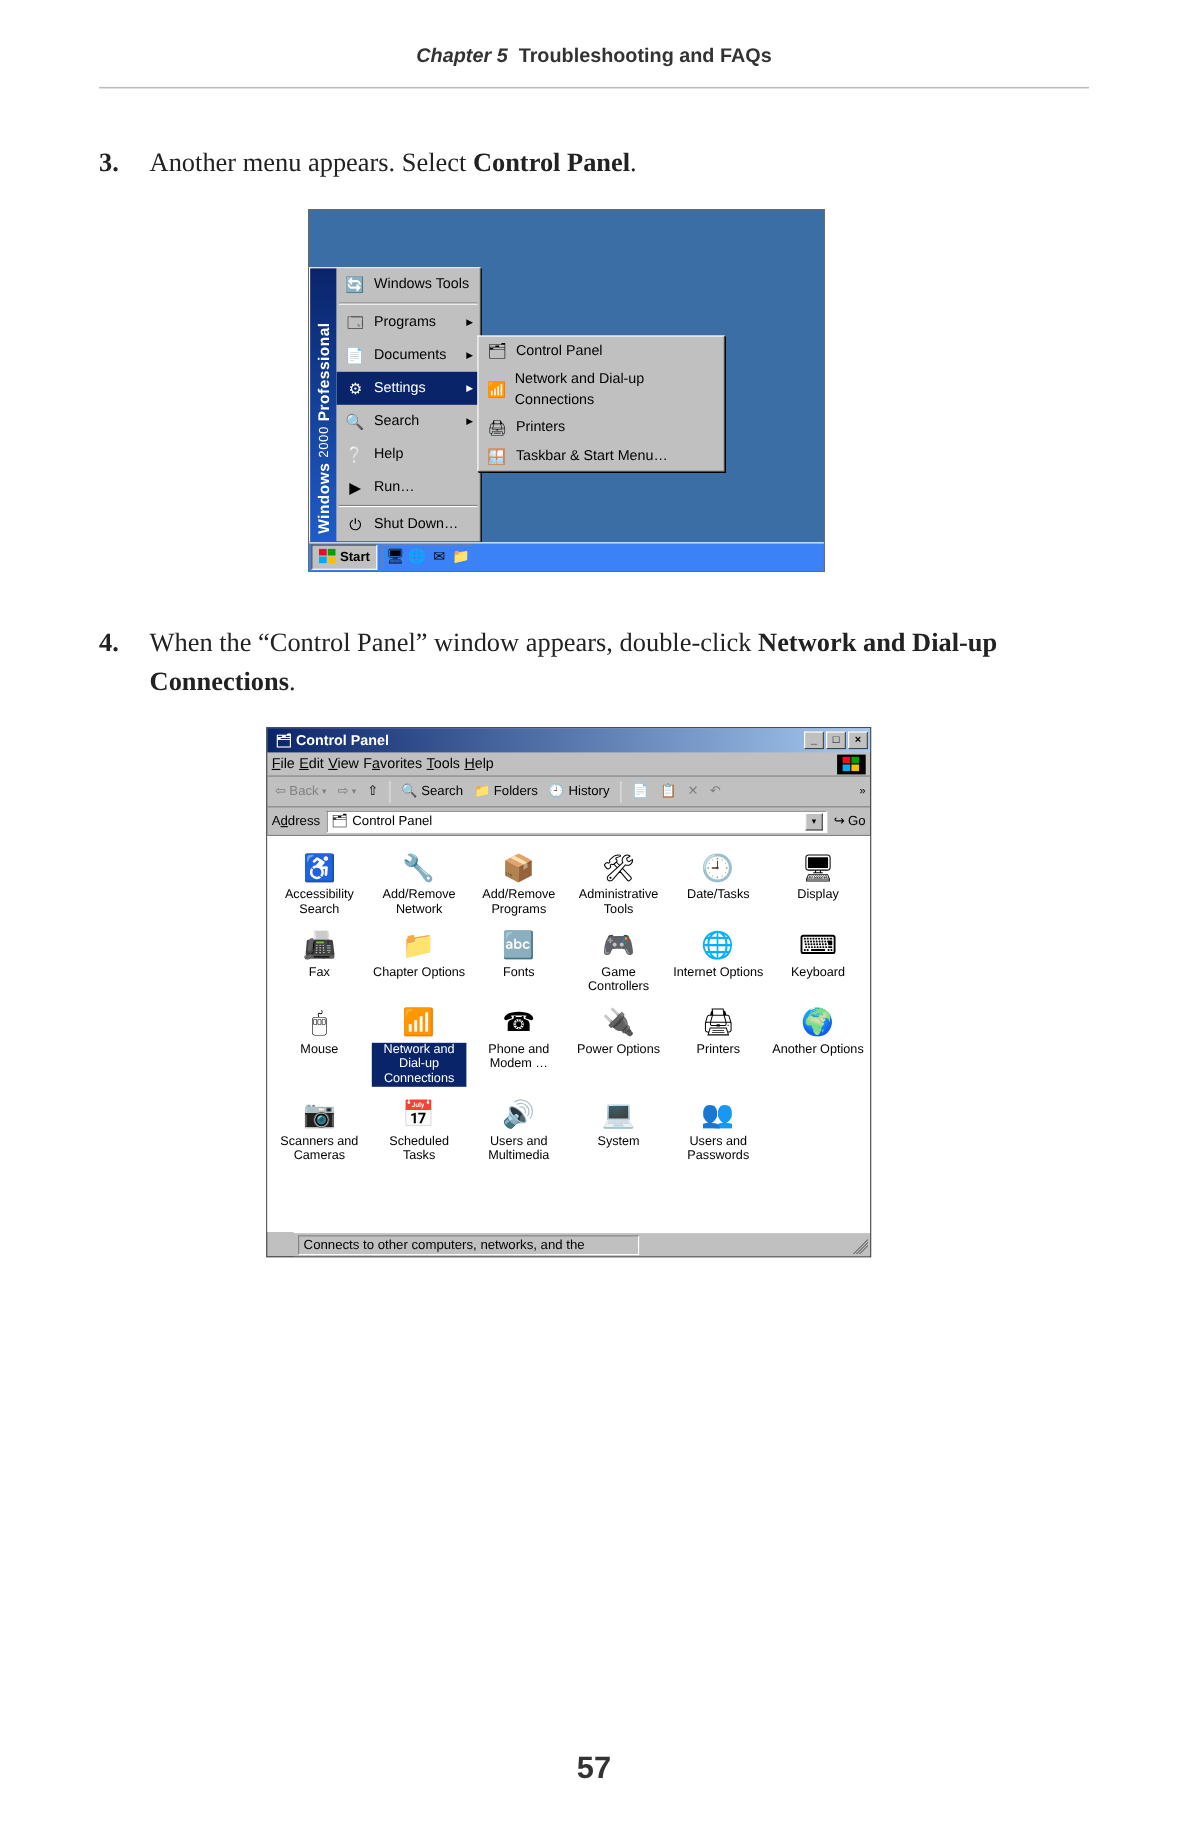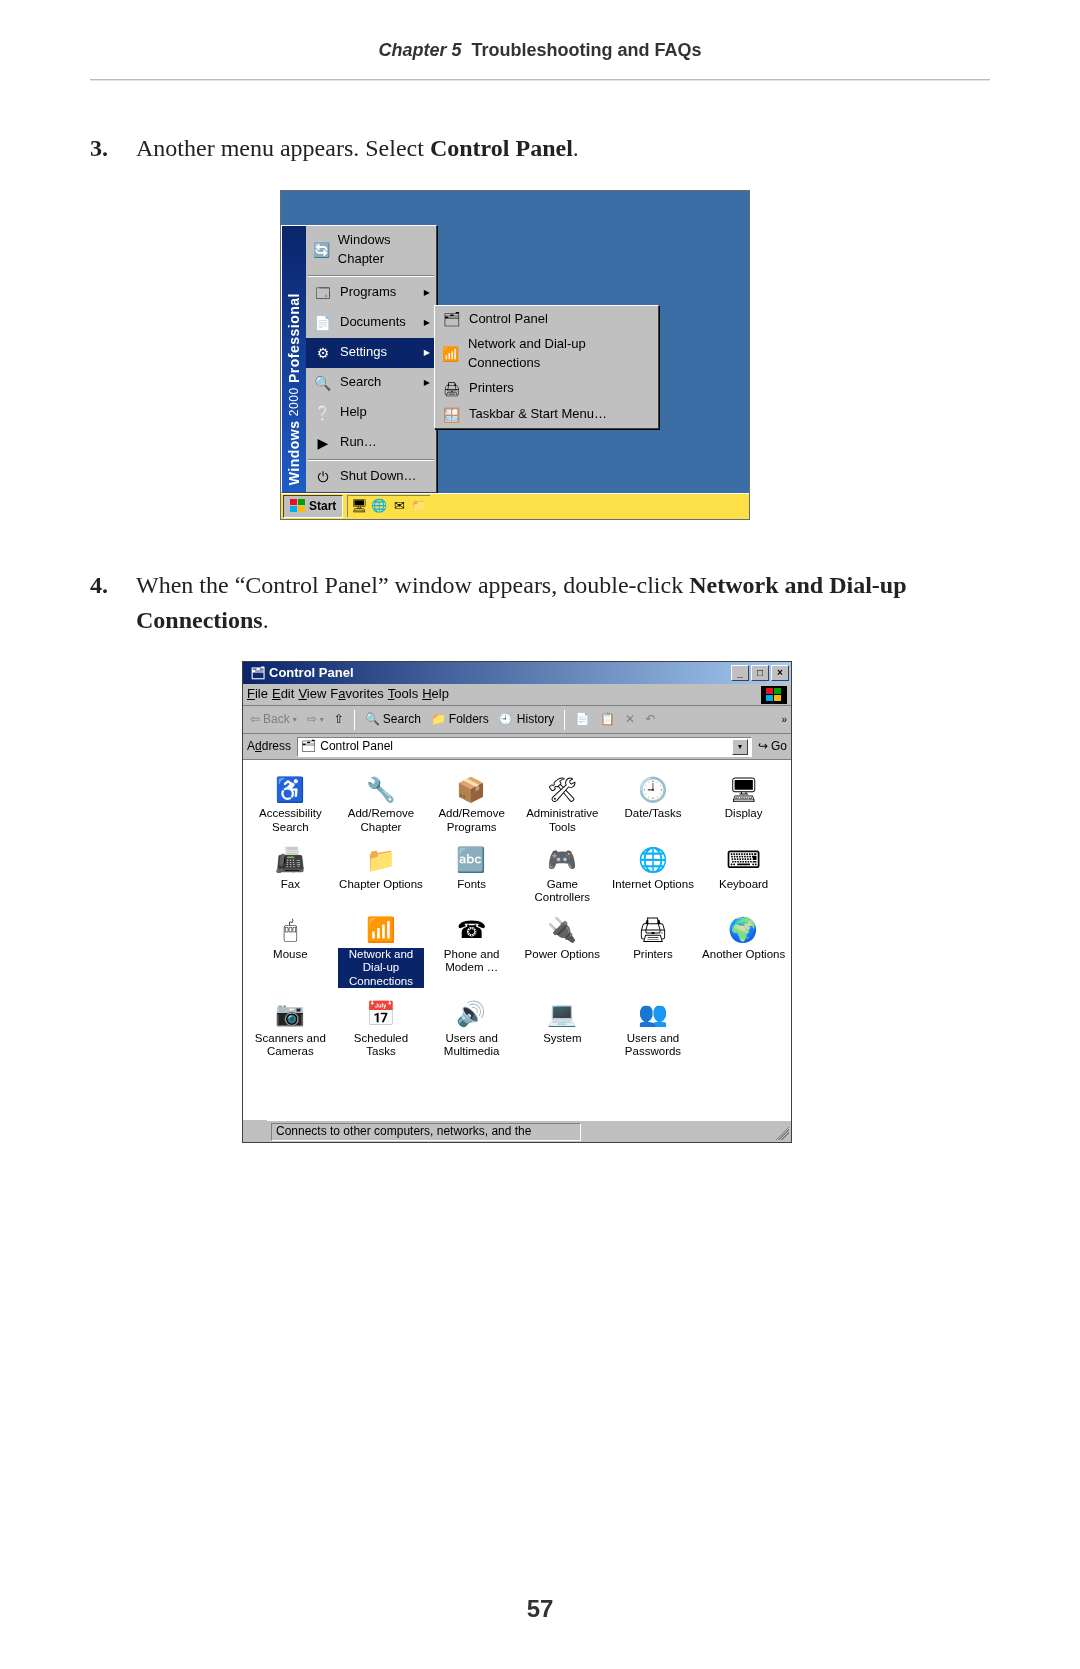--- a/index.html
+++ b/index.html
@@ -54,21 +54,21 @@
   .figure {
     margin: 24px auto 48px auto;
   }
   .page-number {
     position: absolute;
     left: 0; right: 0;
     bottom: 46px;
     text-align: center;
     font-family: 'Segoe UI', Arial, sans-serif;
     font-weight: bold;
-    font-size: 24px;
+    font-size: 28px;
     color: #333;
   }
 
   
   .fig1 {
     width: 470px;
     margin-left: 144px;
     font-family: Tahoma, Arial, sans-serif;
     font-size: 13px;
     color: #000;
@@ -150,21 +150,21 @@
     border: 1px solid #fff;
     border-right-color: #404040;
     border-bottom-color: #404040;
     box-shadow: 1px 1px 0 #000;
   }
   .submenu .sm-item { padding: 3px 6px; }
   .taskbar {
     position: absolute;
     left: 0; right: 0; bottom: 0;
     height: 26px;
-    background: #fde047;
+    background: #3b82f6;
     border-top: 1px solid #fff;
     display: flex;
     align-items: center;
     padding: 2px 2px;
     gap: 4px;
   }
   .start-btn {
     display: inline-flex;
     align-items: center;
     gap: 3px;
@@ -366,21 +366,21 @@
         <div class="desktop-bg">
           <div class="start-menu">
             <div class="sm-side">
               <span class="sm-side-text">
                 <span>Windows</span>&nbsp;<span class="light">2000</span>&nbsp;<span>Professional</span>
               </span>
             </div>
             <div class="sm-items">
               <div class="sm-item">
                   <span class="micon">🔄</span>
-                  <span>Windows Chapter</span>
+                  <span>Windows Tools</span>
                 </div>
               <div class="sm-sep"></div>
               <div class="sm-item">
                   <span class="micon">🗔</span>
                   <span>Programs</span>
                   <span class="arrow">▶</span>
                 </div>
               <div class="sm-item">
                   <span class="micon">📄</span>
                   <span>Documents</span>
@@ -495,21 +495,21 @@
             </span>
             <span class="go-btn">↪ <span>Go</span></span>
           </div>
           <div class="iconpane" id="iconpane">
               <div class="cp-item">
                 <span class="ic">♿</span>
                 <span class="lbl">Accessibility Search</span>
               </div>
               <div class="cp-item">
                 <span class="ic">🔧</span>
-                <span class="lbl">Add/Remove Chapter</span>
+                <span class="lbl">Add/Remove Network</span>
               </div>
               <div class="cp-item">
                 <span class="ic">📦</span>
                 <span class="lbl">Add/Remove Programs</span>
               </div>
               <div class="cp-item">
                 <span class="ic">🛠</span>
                 <span class="lbl">Administrative Tools</span>
               </div>
               <div class="cp-item">

